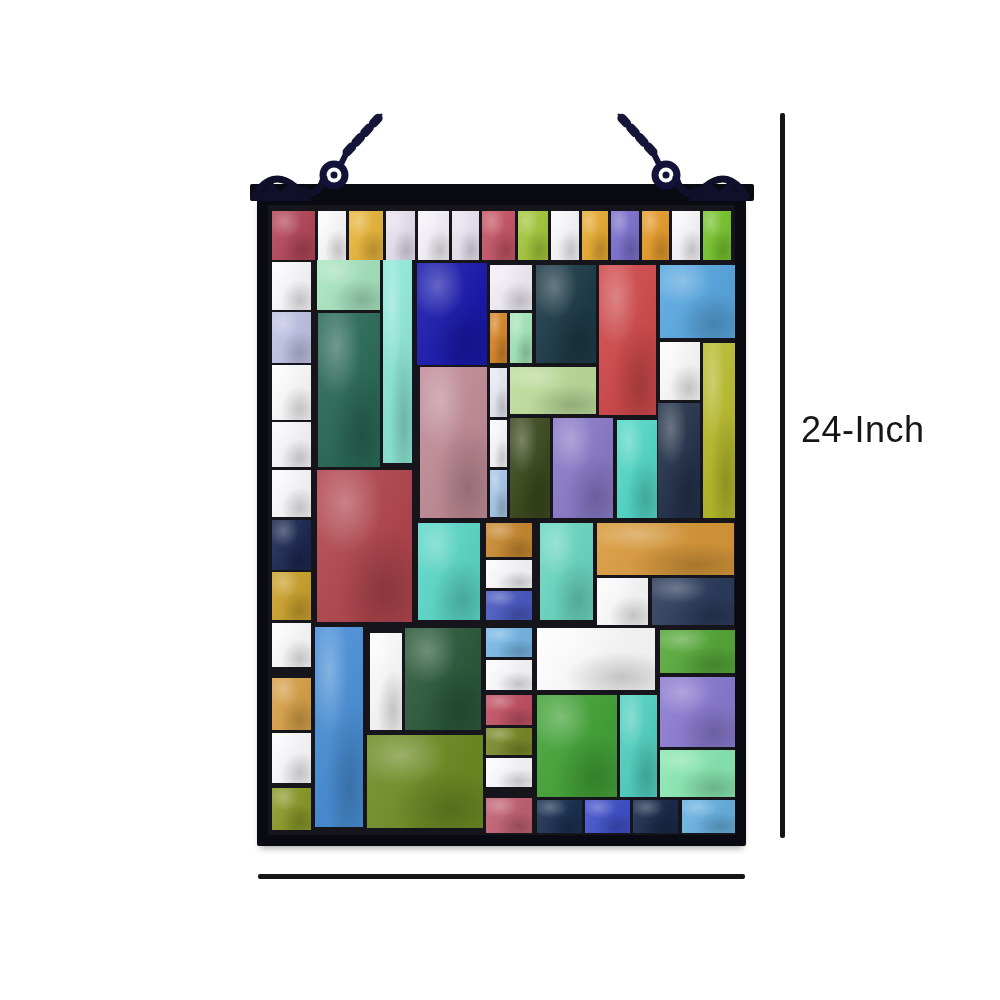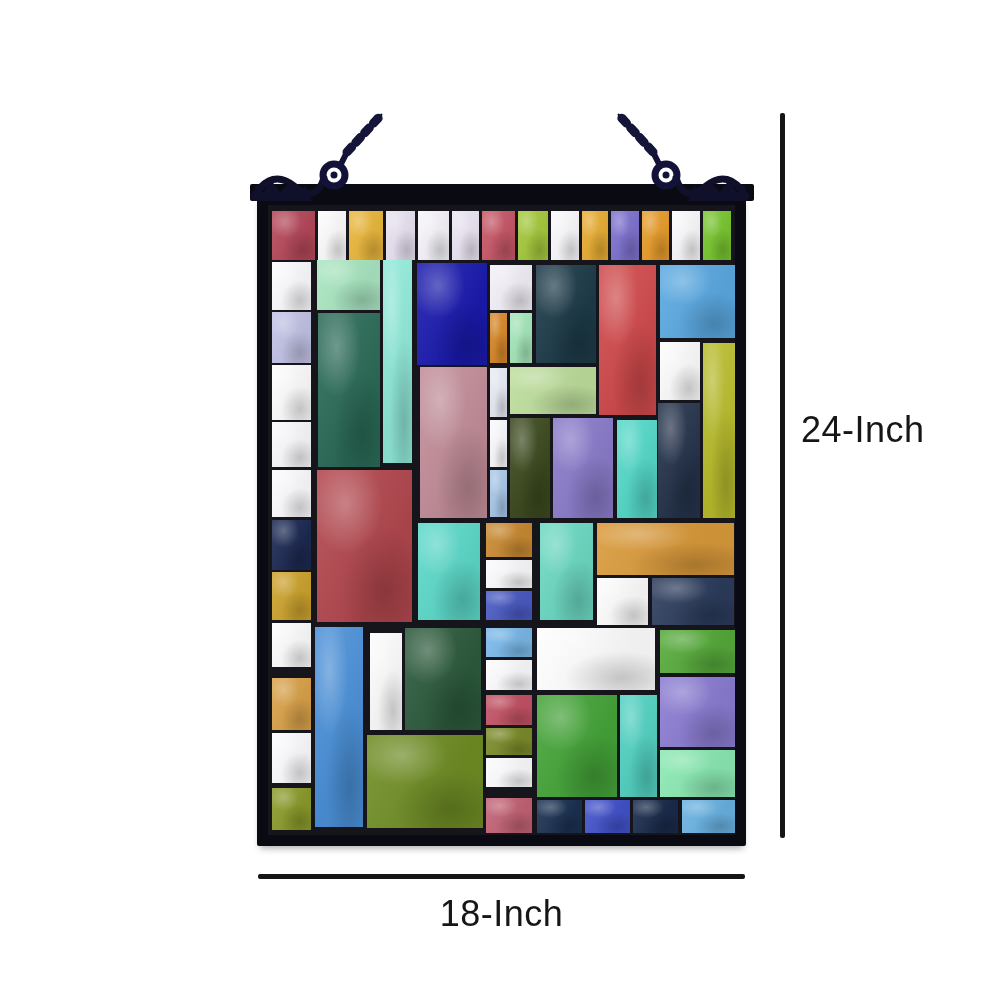--- a/index.html
+++ b/index.html
@@ -148,15 +148,14 @@
       </g>
       <line x1="347" y1="152" x2="382" y2="114" stroke="#15153a" stroke-width="9" stroke-dasharray="7 6" stroke-linecap="round"></line>
       <line x1="347" y1="152" x2="382" y2="114" stroke="#15153a" stroke-width="2"></line>
     </g>
   </svg>
 
   <div id="height-line" class="dim-line" style="background: rgb(21, 21, 21);"></div>
   <div id="height-label" class="dim-label" style="color: rgb(22, 22, 22);">24-Inch</div>
 
   <div id="width-line" class="dim-line" style="background: rgb(21, 21, 21);"></div>
-  <div id="width-label" class="dim-label" style="color: rgb(22, 22, 22);">18-Inch</div>
 
 </div>
 
 </body></html>

